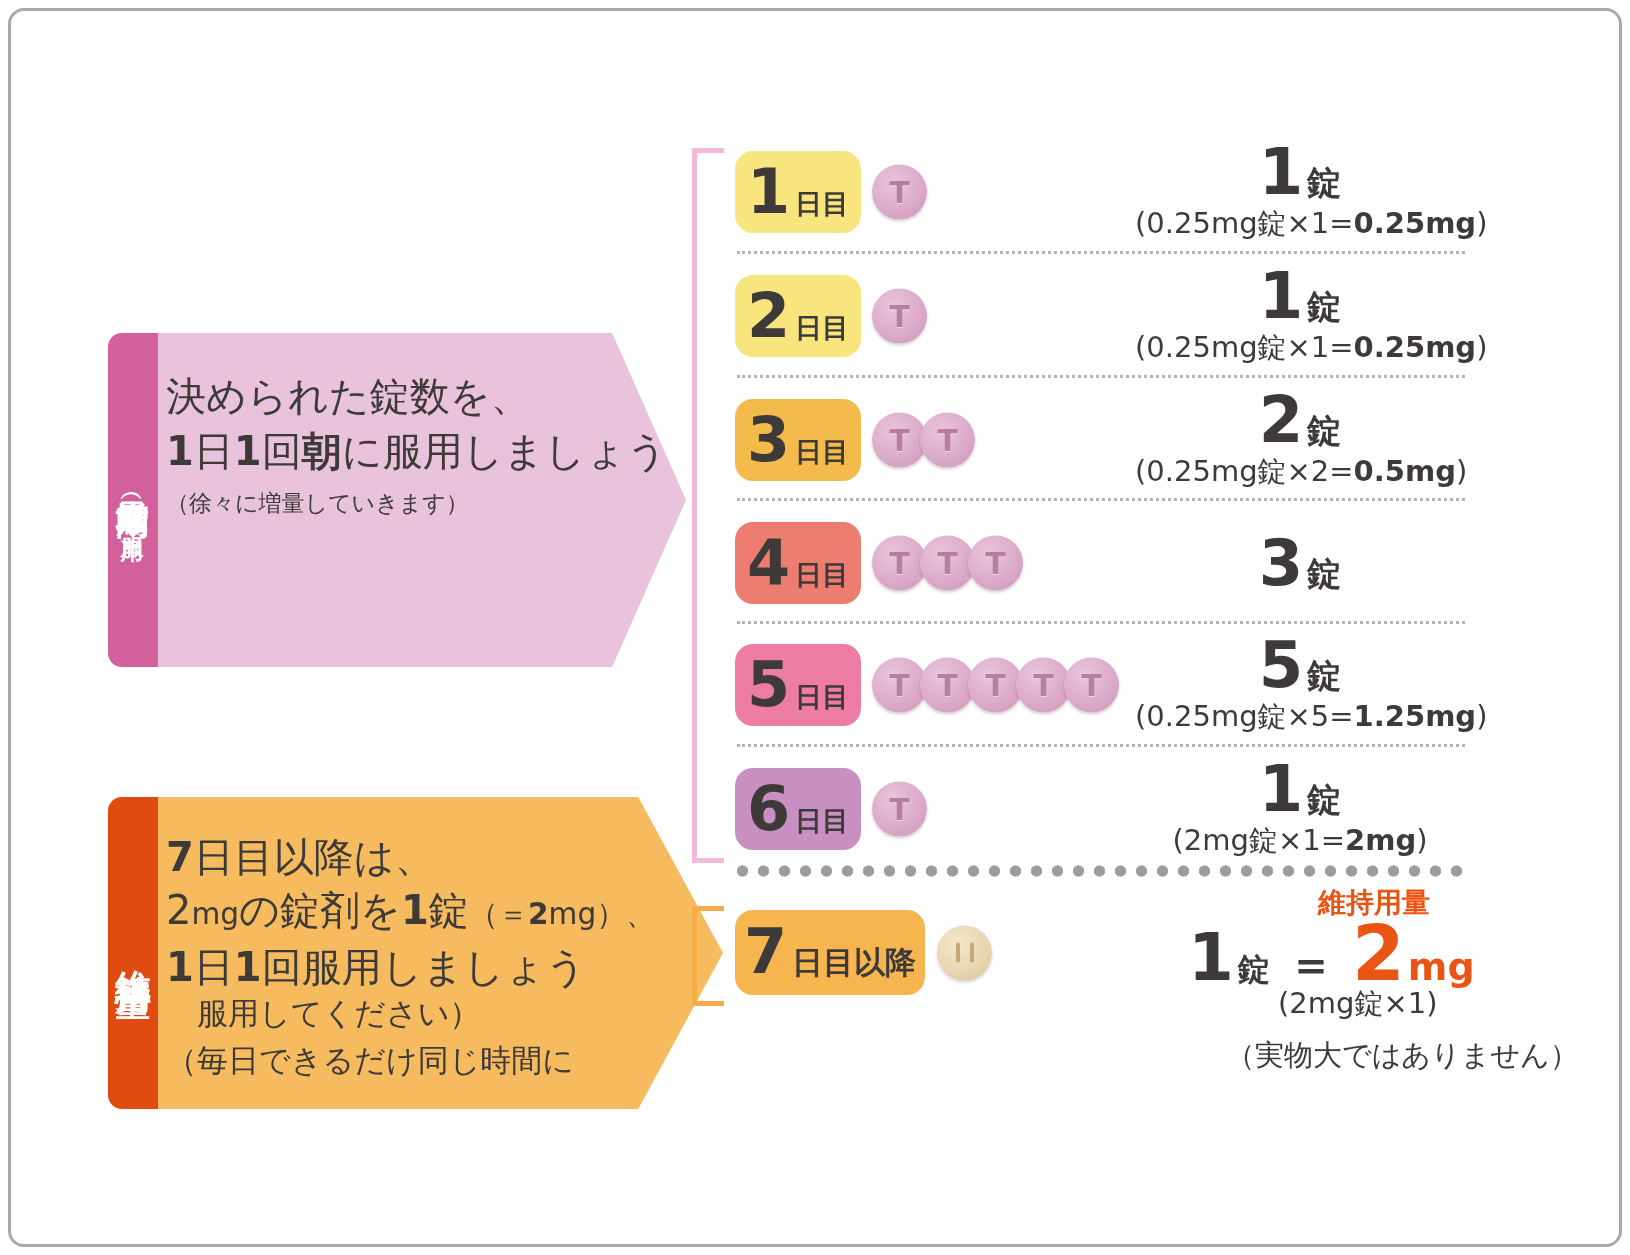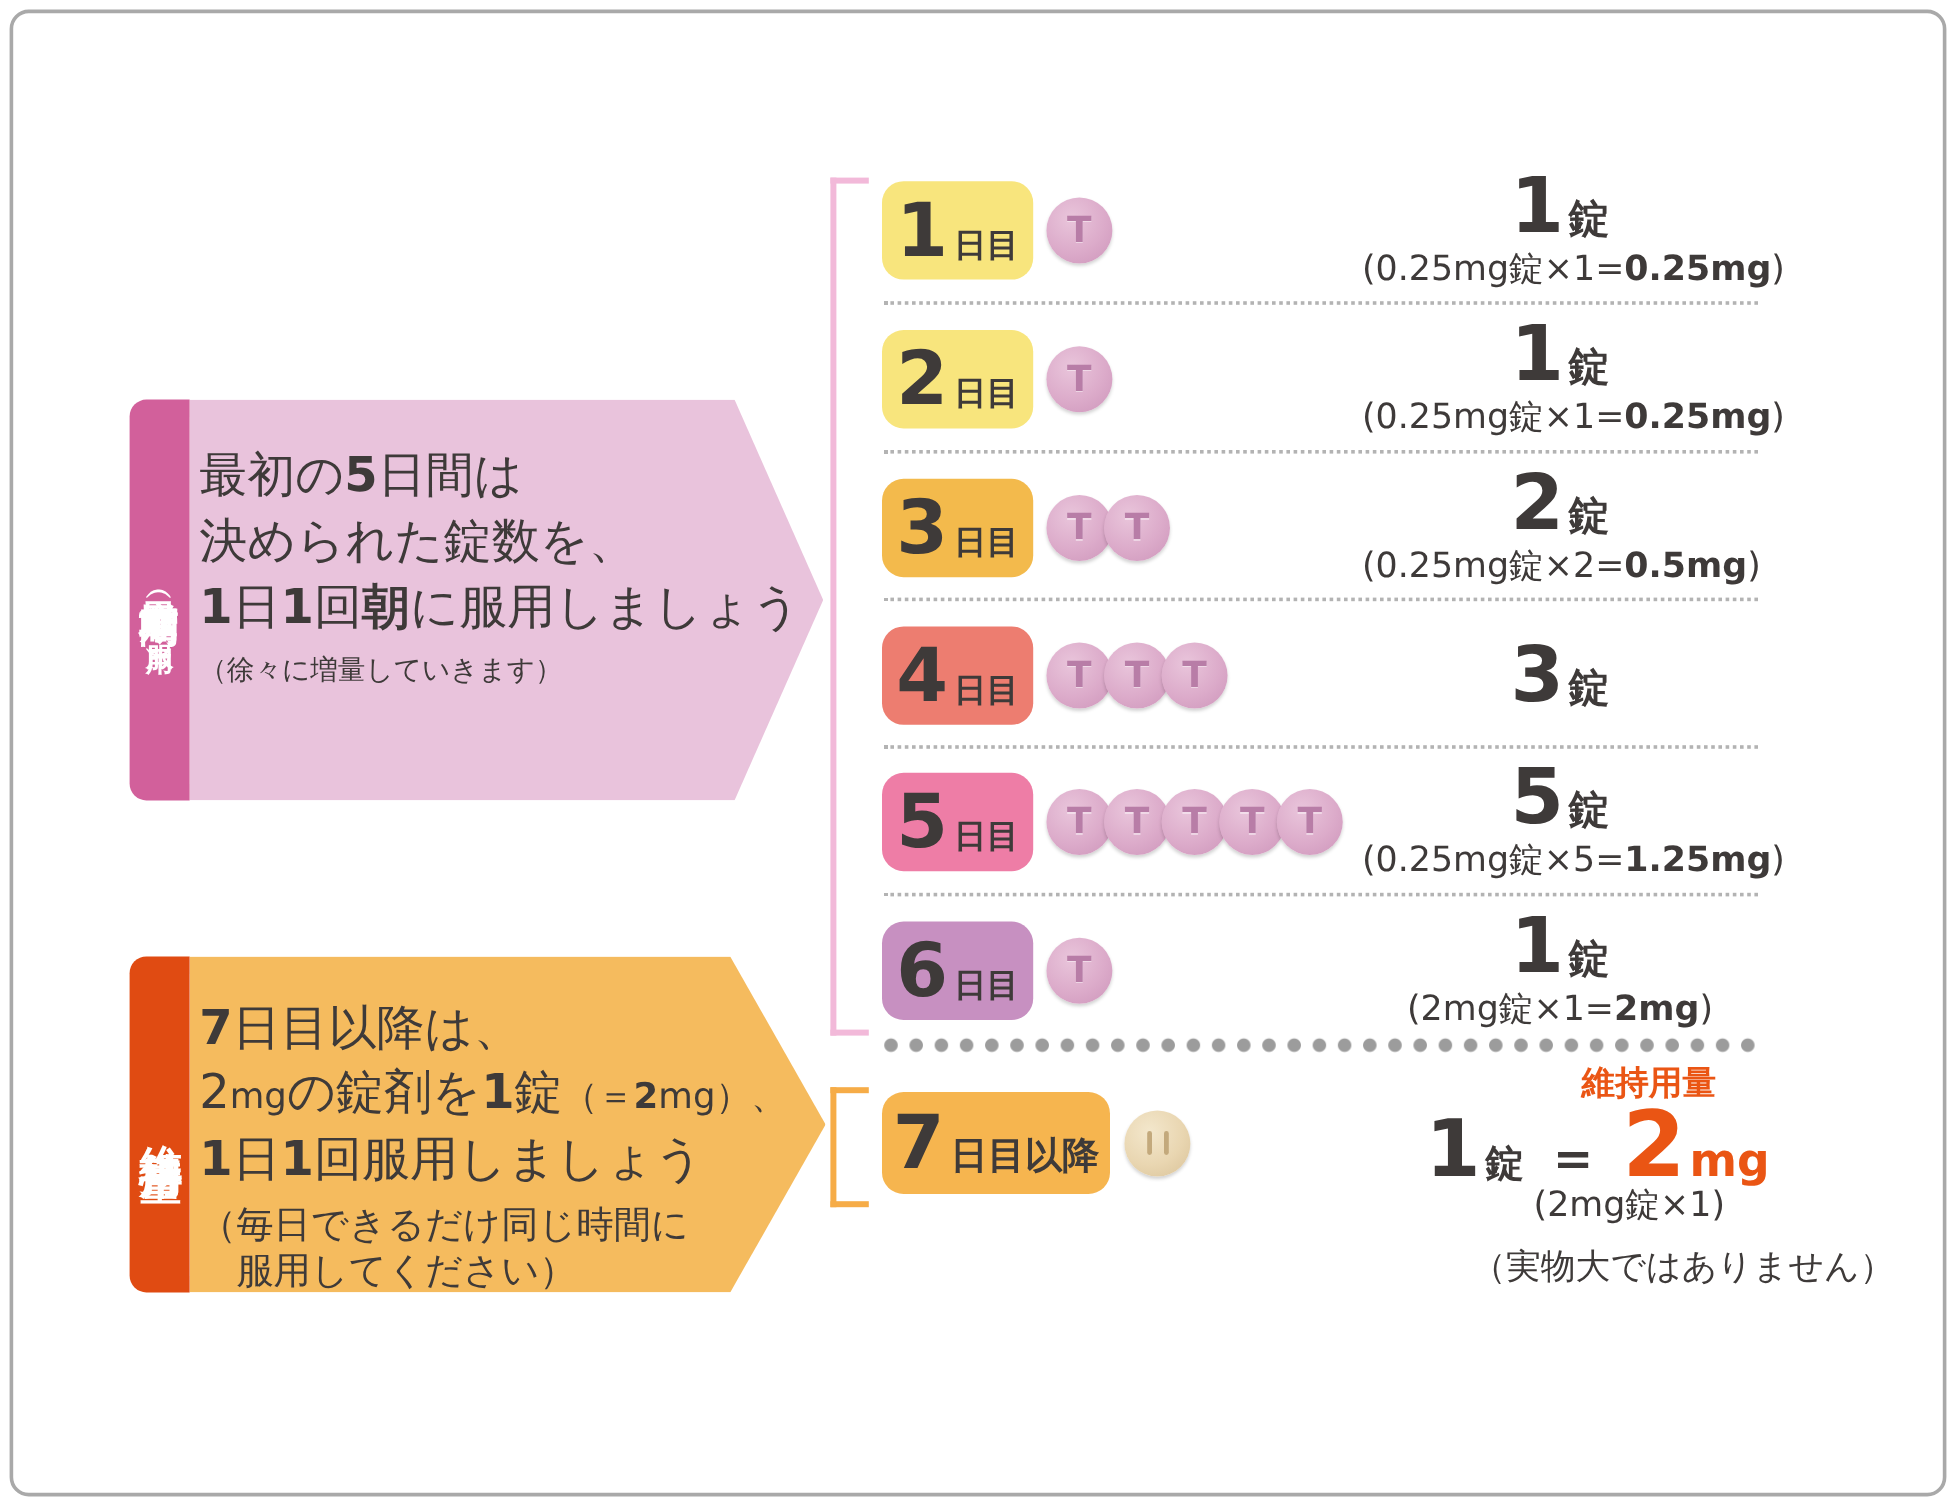--- a/index.html
+++ b/index.html
@@ -5,21 +5,21 @@
   html,body{margin:0;padding:0;background:#fff;}
   .canvas{
     position:relative;width:1630px;height:1255px;background:#ffffff;
     font-family:"DejaVu Sans",sans-serif;color:#3e3a39;overflow:hidden;
   }
   .frame{position:absolute;inset:8px;border:3px solid #a9a9a9;border-radius:16px;}
 
   
   .callout{position:absolute;}
   #titration{left:108px;top:333px;width:578px;height:334px;}
-  #maintenance{left:108px;top:797px;width:580px;height:280px;}
+  #maintenance{left:108px;top:797px;width:580px;height:312px;padding-left:35px;}
   .strip{position:absolute;left:0;top:0;bottom:0;width:50px;border-radius:14px 0 0 14px;
          display:flex;align-items:center;justify-content:center;z-index:2;}
   #titration .strip{background:#d2609b;}
   #maintenance .strip{background:#e04b12;}
   .vtext{writing-mode:vertical-rl;text-orientation:mixed;color:#fff;font-weight:700;
          line-height:1;letter-spacing:3px;text-align:center;}
   .tag-main{font-size:33px;}
   .tag-sub{font-size:23px;}
   #maintenance .tag-main{font-size:36px;letter-spacing:6px;}
   .cbody{position:absolute;left:50px;top:0;bottom:0;right:0;}
@@ -94,40 +94,39 @@
   <div class="frame"></div>
 
   <div class="callout" id="titration">
     <div class="cbody"></div>
     <div class="strip">
       <div class="vtext">
         <span class="tag-main">増量期間</span><span class="tag-sub">（朝に服用）</span>
       </div>
     </div>
     <div class="body-text">
-      <div class="cline"><span>最初の</span><span class="b">5</span><span>日間は</span></div>
       <div class="cline"><span>決められた錠数を、</span></div>
       <div class="cline"><span class="b">1</span><span>日</span><span class="b">1</span><span>回</span><span class="b">朝</span><span>に服用しましょう</span></div>
       <div class="cnote">（徐々に増量していきます）</div>
     </div>
   </div>
 
   <div class="callout" id="maintenance">
     <div class="cbody"></div>
     <div class="strip">
       <div class="vtext">
         <span class="tag-main">維持用量</span>
       </div>
     </div>
     <div class="body-text">
       <div class="cline"><span class="b">7</span><span>日目以降は、</span></div>
       <div class="cline"><span>2</span><span class="sm">mg</span><span>の錠剤を</span><span class="b">1</span><span>錠</span><span class="sm">（＝</span><span class="b sm">2</span><span class="sm">mg</span><span class="sm">）、</span></div>
       <div class="cline"><span class="b">1</span><span>日</span><span class="b">1</span><span>回服用しましょう</span></div>
+      <div class="cnote2" style="margin-top:0;">　服用してください）</div>
       <div class="cnote2">（毎日できるだけ同じ時間に</div>
-      <div class="cnote2" style="margin-top:0;">　服用してください）</div>
     </div>
   </div>
 
   <div class="bracket pinkb"></div>
   <div class="bracket orangeb"></div>
 
   <div class="day-row" style="top:151px;">
     <div class="day-badge" style="background: rgb(248, 229, 125);">
         <span class="badge-inner">
           <span class="badge-num">1</span>

